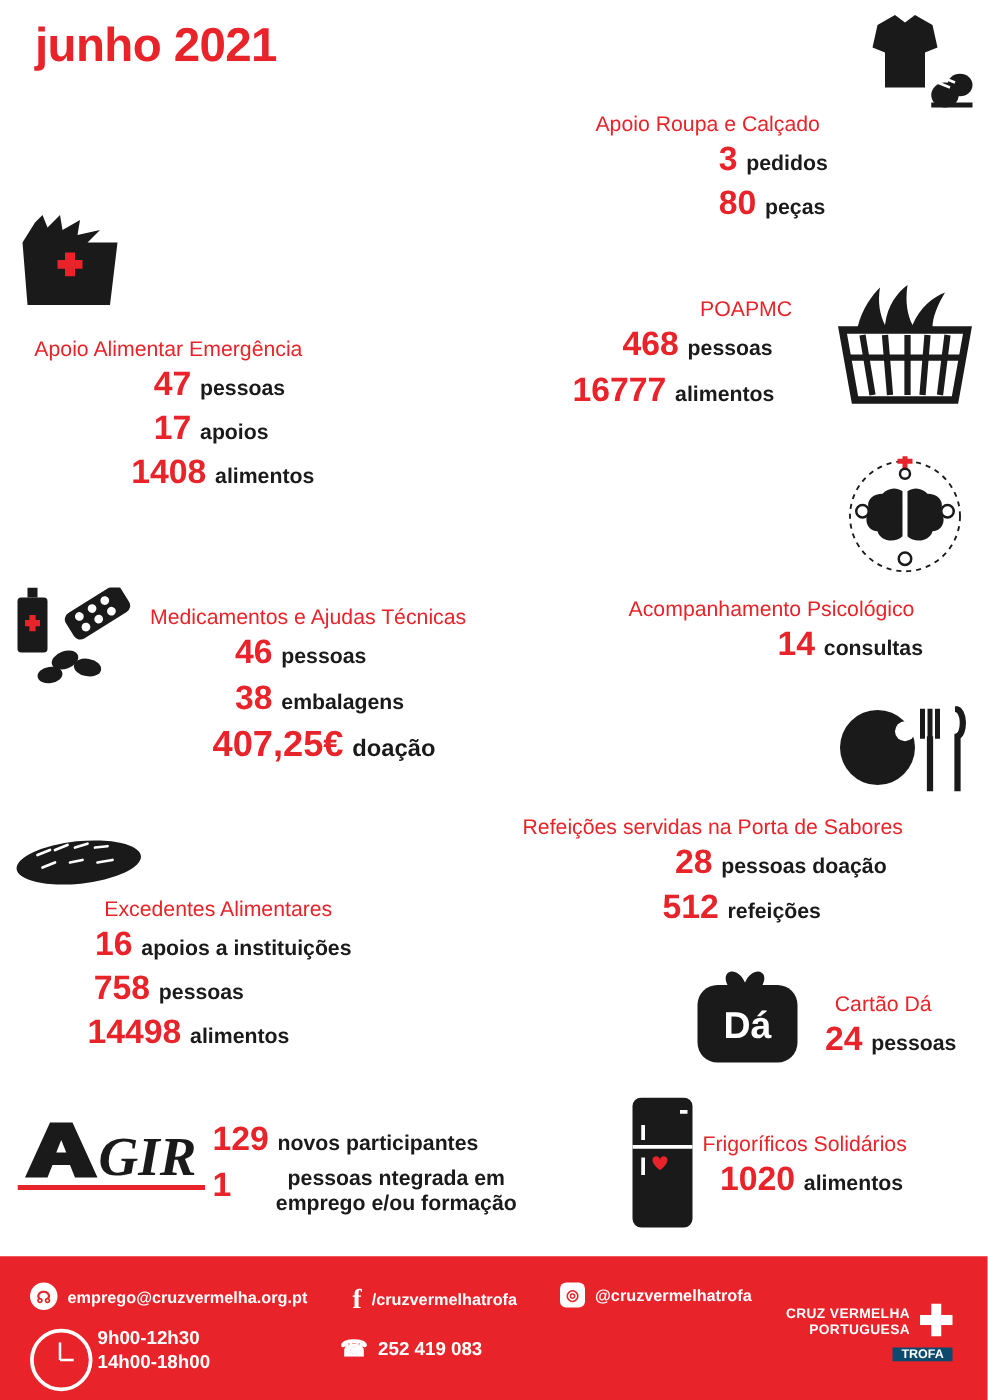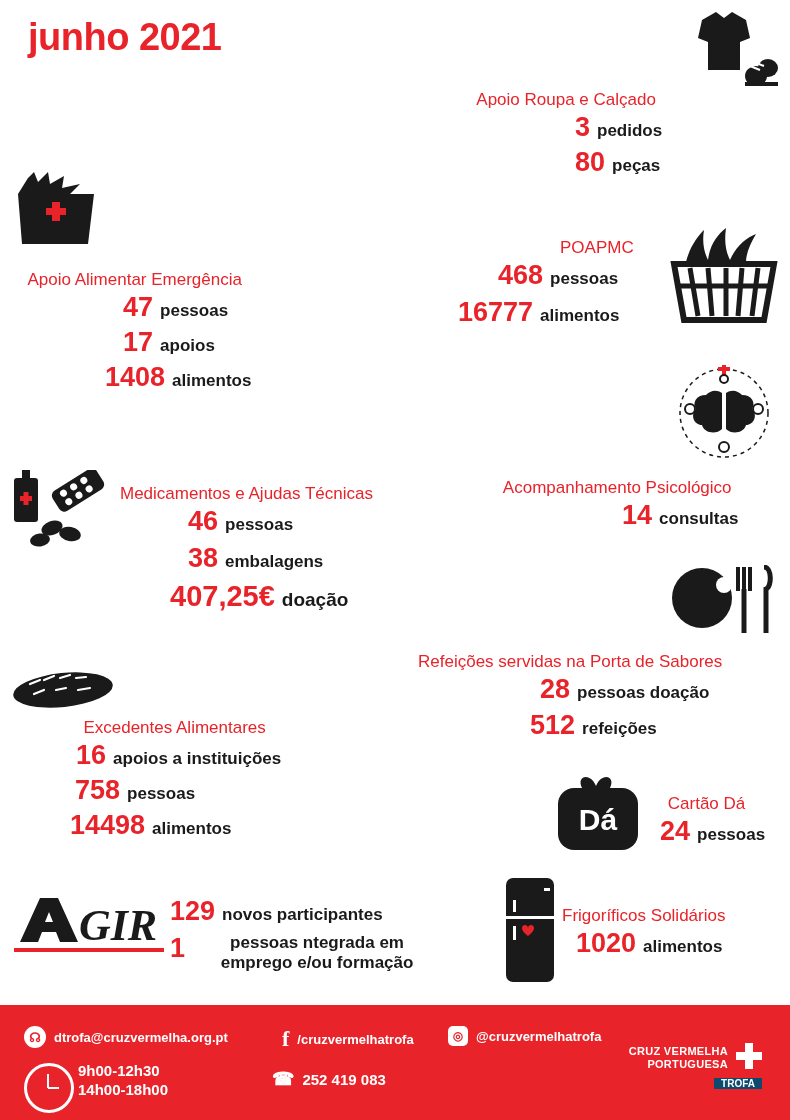--- a/index.html
+++ b/index.html
@@ -299,21 +299,21 @@
         <span class="n" style="font-size:27px;">1020</span>
         <span class="t">alimentos</span>
       </div>
     </div>
   </div>
 
   <div id="footer"></div>
 
   <div class="f-row" style="left:24px;top:1026px;">
     <span class="circ">☊</span>
-    <span class="f-text">dtrofa@cruzvermelha.org.pt</span>
+    <span class="f-text">emprego@cruzvermelha.org.pt</span>
   </div>
 
   <div class="f-row" style="left:282px;top:1026px;">
     <span class="f-text" style="font-size:22px;font-family:'Liberation Serif',serif;">f</span>
     <span class="f-text">/cruzvermelhatrofa</span>
   </div>
 
   <div class="f-row" style="left:448px;top:1026px;">
     <span class="sq">◎</span>
     <span class="f-text">@cruzvermelhatrofa</span>

